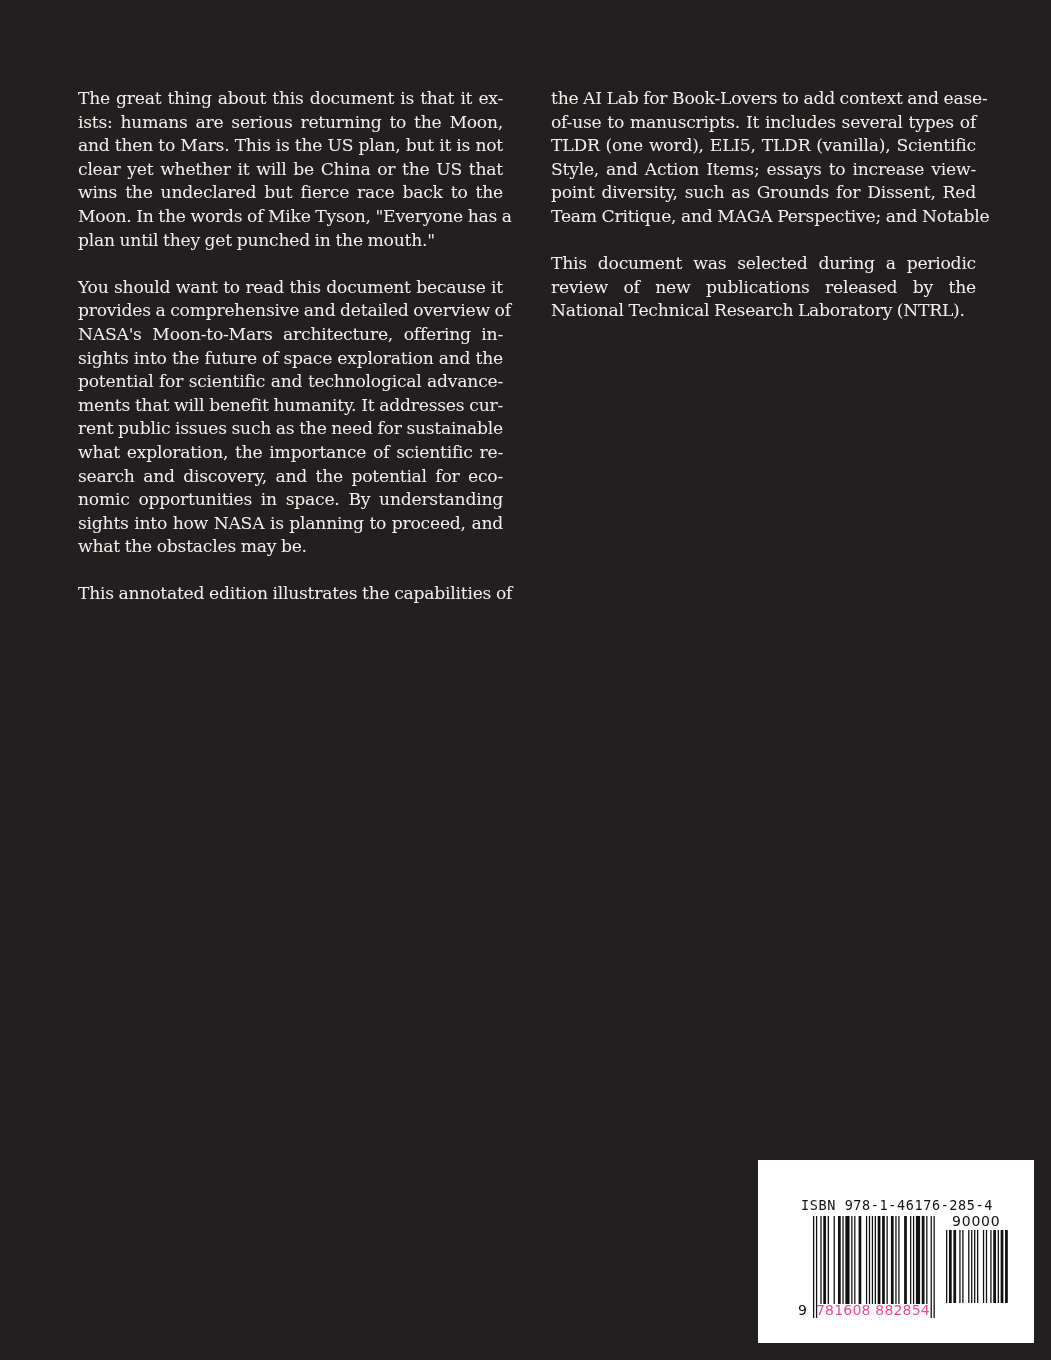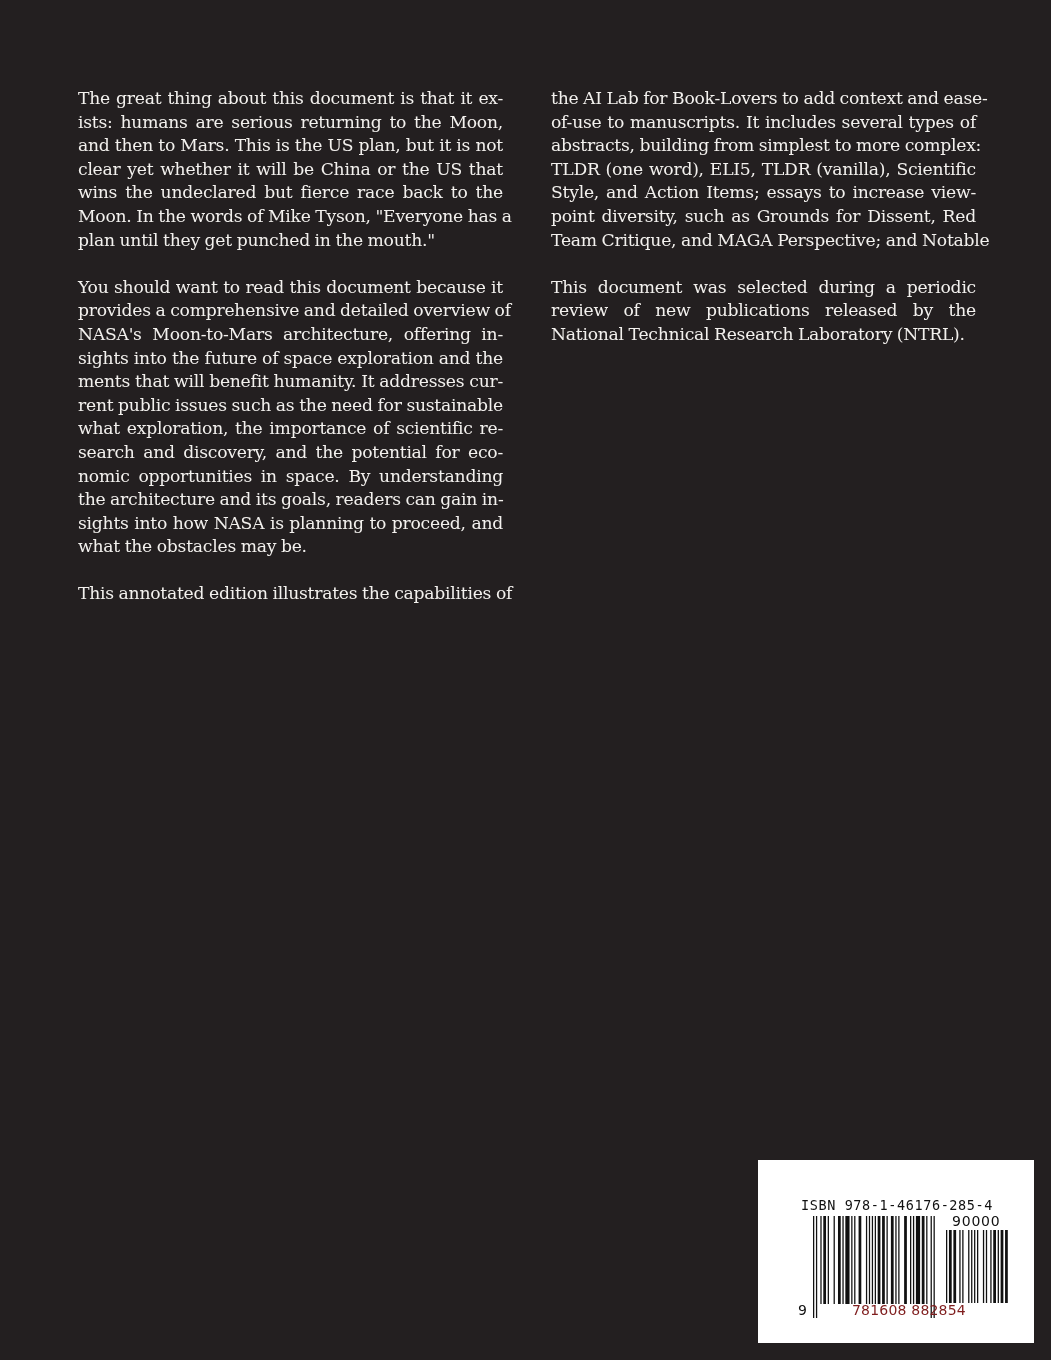--- a/index.html
+++ b/index.html
@@ -72,28 +72,27 @@
       position: absolute;
       left: 40px;
       top: 143px;
       font-family: "DejaVu Sans", "Liberation Sans", sans-serif;
       font-size: 14px;
       color: #111;
       line-height: 14px;
     }
     .digits-main {
       position: absolute;
-      left: 74px;
+      left: 58px;
       top: 143px;
       font-family: "DejaVu Sans", "Liberation Sans", sans-serif;
       font-size: 14px;
-      color: #7f1d1d;
+      color: #ec4899;
       letter-spacing: 0.2px;
       line-height: 14px;
-      padding-left: 20px;
     }
     svg.bars {
       position: absolute;
       display: block;
     }
   </style>
 </head>
 <body>
 
 <div id="col-left" class="column">
@@ -104,39 +103,38 @@
       <span class="line">clear yet whether it will be China or the US that</span>
       <span class="line">wins the undeclared but fierce race back to the</span>
       <span class="line">Moon. In the words of Mike Tyson, "Everyone has a</span>
       <span class="line last">plan until they get punched in the mouth."</span>
     </p>
   <p class="para">
       <span class="line">You should want to read this document because it</span>
       <span class="line">provides a comprehensive and detailed overview of</span>
       <span class="line">NASA's Moon-to-Mars architecture, offering in-</span>
       <span class="line">sights into the future of space exploration and the</span>
+      <span class="line">potential for scientific and technological advance-</span>
       <span class="line">ments that will benefit humanity. It addresses cur-</span>
       <span class="line">rent public issues such as the need for sustainable</span>
       <span class="line">what exploration, the importance of scientific re-</span>
       <span class="line">search and discovery, and the potential for eco-</span>
       <span class="line">nomic opportunities in space. By understanding</span>
-      <span class="line">the architecture and its goals, readers can gain in-</span>
       <span class="line">sights into how NASA is planning to proceed, and</span>
       <span class="line last">what the obstacles may be.</span>
     </p>
   <p class="para">
       <span class="line">This annotated edition illustrates the capabilities of</span>
     </p>
 </div>
 
 <div id="col-right" class="column">
   <p class="para">
       <span class="line">the AI Lab for Book-Lovers to add context and ease-</span>
       <span class="line">of-use to manuscripts. It includes several types of</span>
-      <span class="line">abstracts, building from simplest to more complex:</span>
       <span class="line">TLDR (one word), ELI5, TLDR (vanilla), Scientific</span>
       <span class="line">Style, and Action Items; essays to increase view-</span>
       <span class="line">point diversity, such as Grounds for Dissent, Red</span>
       <span class="line">Team Critique, and MAGA Perspective; and Notable</span>
     </p>
   <p class="para">
       <span class="line">This document was selected during a periodic</span>
       <span class="line">review of new publications released by the</span>
       <span class="line last">National Technical Research Laboratory (NTRL).</span>
     </p>

